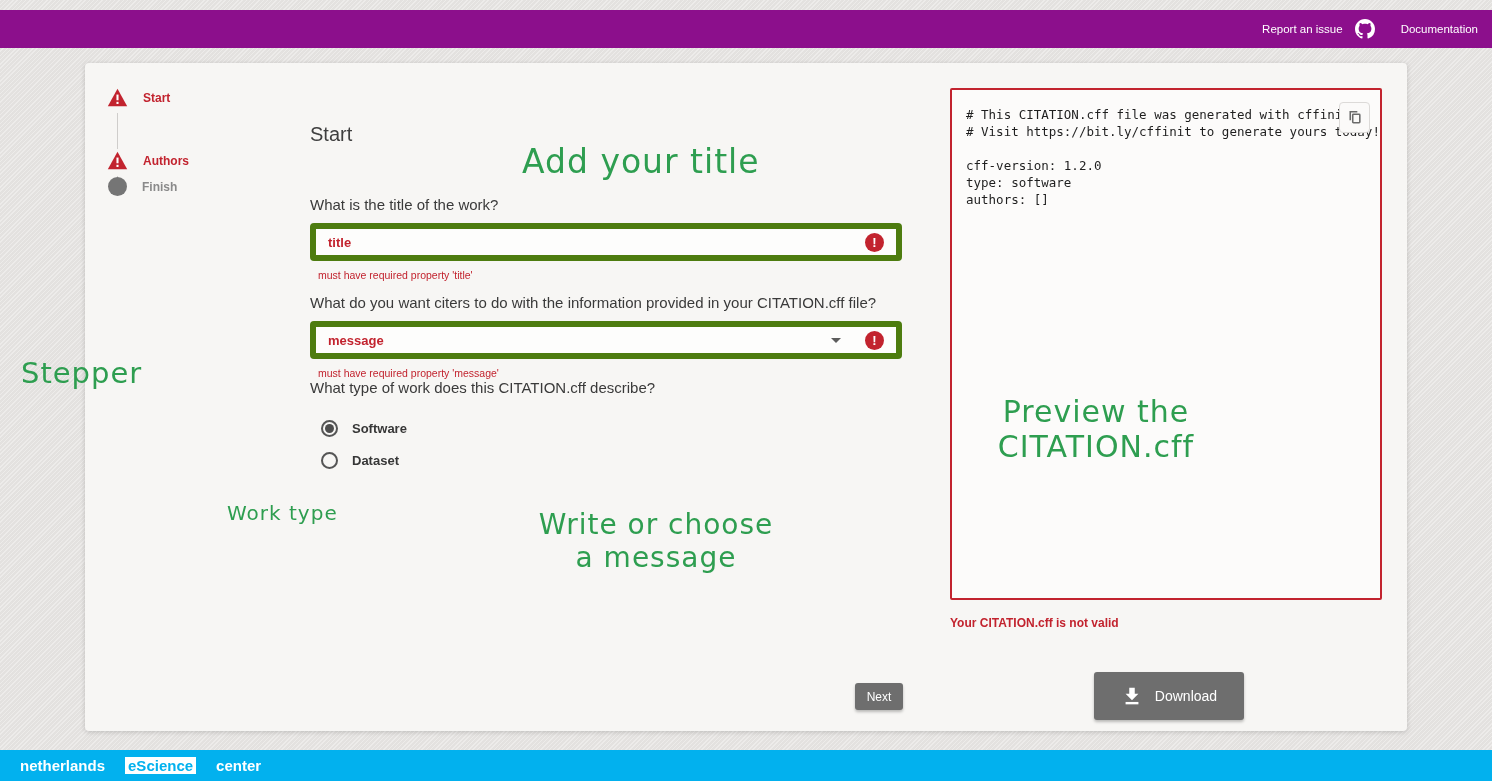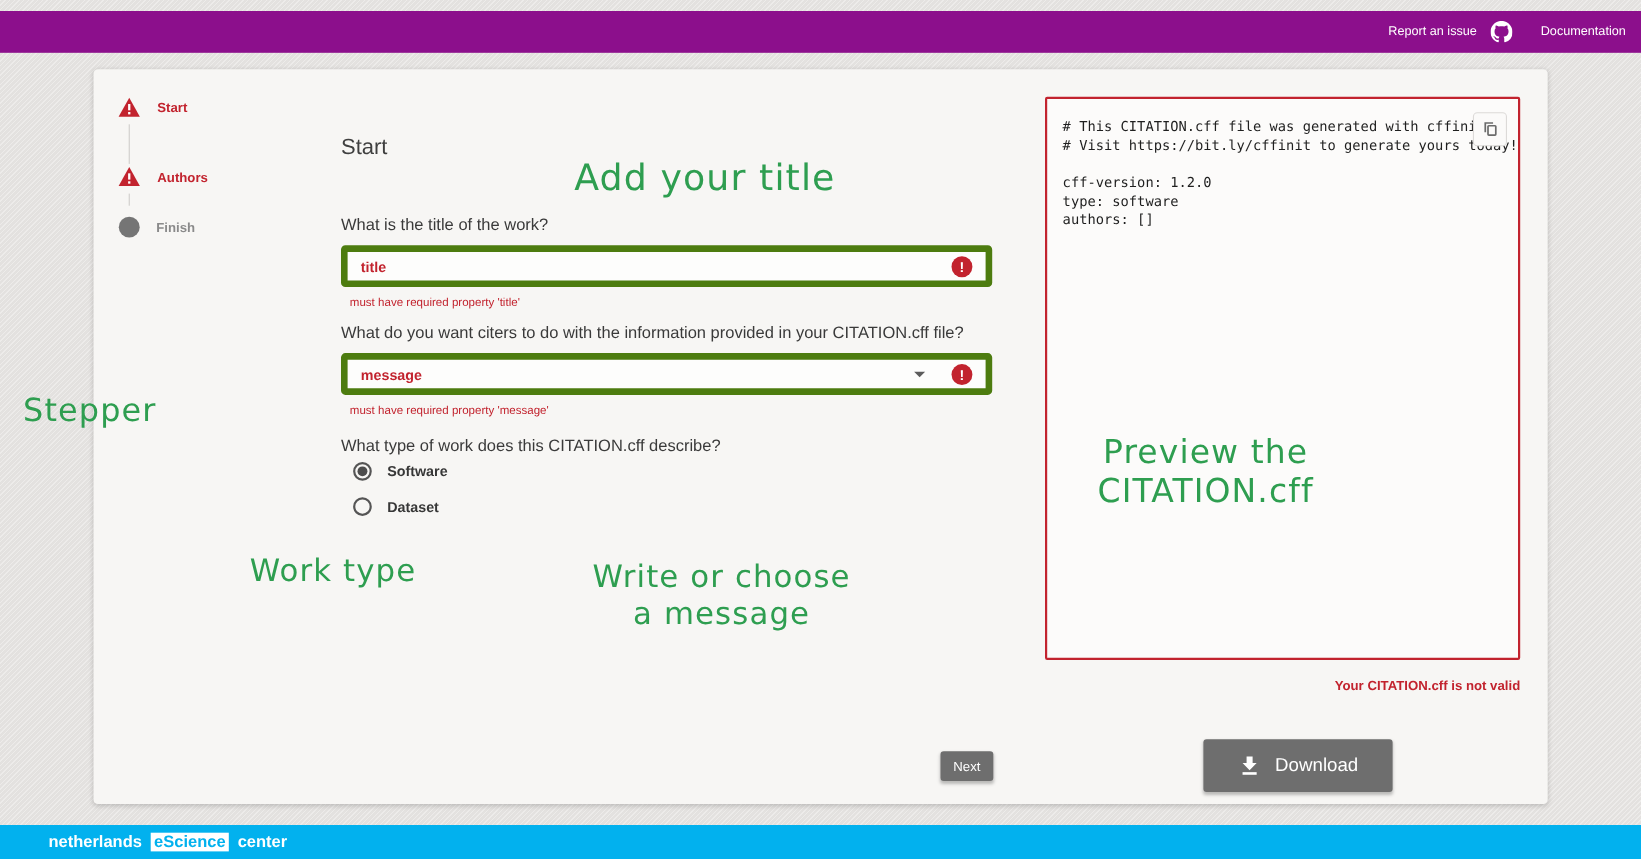--- a/index.html
+++ b/index.html
@@ -69,54 +69,54 @@
   .radio-circle.checked::after { content:""; width:9px; height:9px; border-radius:50%; background:#4d4d4d; }
   .radio-label { font-size:13px; color:#373737; font-weight:bold; }
 
   .btn {
     background:#6e6e6e; color:#fff; border:none; border-radius:3px;
     font-family:"Liberation Sans", sans-serif; cursor:pointer;
     display:flex; align-items:center; justify-content:center;
     box-shadow:0 2px 3px rgba(0,0,0,.25);
   }
   .next-btn { position:absolute; left:770px; top:620px; width:48px; height:27px; font-size:12px; }
-  .download-btn { position:absolute; left:1009px; top:609px; width:172px; height:48px; font-size:17px; gap:12px; }
+  .download-btn { position:absolute; left:1009px; top:609px; width:150px; height:48px; font-size:14px; gap:12px; }
   .dl-icon { width:22px; height:22px; display:block; }
 
   
   .preview-panel {
     position:absolute; left:865px; top:25px; width:432px; height:512px;
     background:#fcfbfa; border:2px solid #c2232e; border-radius:2px;
   }
   .code { padding:16px 14px; font-family:"DejaVu Sans Mono", monospace; font-size:12.5px; color:#1f1f1f; }
   .code-line { line-height:17px; white-space:pre; min-height:17px; }
   .copy-btn {
     position:absolute; right:10px; top:12px; width:31px; height:31px;
     background:#fbfaf9; border:1px solid #dcdad8; border-radius:4px;
     display:flex; align-items:center; justify-content:center; cursor:pointer;
   }
   .copy-icon { width:17px; height:17px; display:block; }
-  .invalid-msg { position:absolute; left:865px; top:553px; width:432px; text-align:right;
+  .invalid-msg { position:absolute; left:865px; top:553px; width:432px; text-align:left;
     font-size:12px; font-weight:bold; color:#c2232e; }
 
   
   .ann { position:absolute; color:#2e9e50; font-family:"DejaVu Sans", sans-serif;
     letter-spacing:1px; line-height:1.18; }
   .ann-title    { left:522px; top:143px; font-size:33px; }
   .ann-stepper  { left:21px;  top:356px; font-size:29px; }
-  .ann-worktype { left:227px; top:502px; font-size:28px; }
+  .ann-worktype { left:227px; top:502px; font-size:20px; }
   .ann-message  { left:528px; top:508px; font-size:28px; width:256px; text-align:center; }
   .ann-preview  { left:962px; top:394px; font-size:30px; width:268px; text-align:center; }
 
   
   .footer {
     position:absolute; left:0; top:750px; width:1492px; height:31px;
     background:#02b1ee; display:flex; align-items:center; padding-left:20px;
   }
-  .brand { display:flex; align-items:center; gap:8px; font-size:15px; font-weight:bold; color:#fff;margin-left:24px; }
+  .brand { display:flex; align-items:center; gap:20px; font-size:15px; font-weight:bold; color:#fff; }
   .brand-box { background:#fff; color:#02b1ee; padding:0 3px; }
 </style>
 </head>
 <body>
 
 <div class="topbar">
   <a class="top-link">Report an issue</a>
   <svg class="gh-icon" viewBox="0 0 16 16">
     <path fill="#fff" d="M8 0C3.58 0 0 3.58 0 8c0 3.54 2.29 6.53 5.47 7.59.4.07.55-.17.55-.38 0-.19-.01-.82-.01-1.49-2.01.37-2.53-.49-2.69-.94-.09-.23-.48-.94-.82-1.13-.28-.15-.68-.52-.01-.53.63-.01 1.08.58 1.23.82.72 1.21 1.87.87 2.33.66.07-.52.28-.87.51-1.07-1.78-.2-3.64-.89-3.64-3.95 0-.87.31-1.59.82-2.15-.08-.2-.36-1.02.08-2.12 0 0 .67-.21 2.2.82.64-.18 1.32-.27 2-.27s1.36.09 2 .27c1.53-1.04 2.2-.82 2.2-.82.44 1.1.16 1.92.08 2.12.51.56.82 1.27.82 2.15 0 3.07-1.87 3.75-3.65 3.95.29.25.54.73.54 1.48 0 1.07-.01 1.93-.01 2.2 0 .21.15.46.55.38A8.01 8.01 0 0 0 16 8c0-4.42-3.58-8-8-8z"></path>
   </svg>
@@ -138,21 +138,21 @@
   <div class="step step-error" style="left:22px; top:88px;">
     <svg class="warn-tri" viewBox="0 0 24 22">
       <path d="M12 1 L23.2 21 H0.8 Z" fill="#c2232e"></path>
       <rect x="10.8" y="7.6" width="2.4" height="6.6" fill="#fff"></rect>
       <rect x="10.8" y="16" width="2.4" height="2.5" fill="#fff"></rect>
     </svg>
     <span class="step-label">Authors</span>
   </div>
   <div class="connector" style="top:113px; height:11px;"></div>
 
-  <div class="step step-inactive" style="left:22px; top:134px;text-align:right;">
+  <div class="step step-inactive" style="left:22px; top:114px;text-align:right;">
     <span class="gray-dot"></span>
     <span class="step-label">Finish</span>
   </div>
 
   <div class="form-heading">Start</div>
 
   <div class="question" style="top:133px;">What is the title of the work?</div>
   <div class="field" style="top:160px;">
     <input type="text" placeholder="title" style="">
     <span class="excl">!</span>
@@ -160,21 +160,21 @@
   <div class="field-error" style="top:206px;">must have required property 'title'</div>
 
   <div class="question" style="top:231px;">What do you want citers to do with the information provided in your CITATION.cff file?</div>
   <div class="field" style="top:258px; cursor:pointer;">
     <span class="select-value">message</span>
     <span class="caret"></span>
     <span class="excl">!</span>
   </div>
   <div class="field-error" style="top:304px;">must have required property 'message'</div>
 
-  <div class="question" style="top:334px;">What type of work does this CITATION.cff describe?</div>
+  <div class="question" style="top:316px;">What type of work does this CITATION.cff describe?</div>
   <div class="radio-row" style="top:357px;text-align:right;">
     <span class="radio-circle checked"></span>
     <span class="radio-label">Software</span>
   </div>
   <div class="radio-row" style="top:389px;">
     <span class="radio-circle"></span>
     <span class="radio-label">Dataset</span>
   </div>
 
   <button class="btn next-btn">Next</button>

